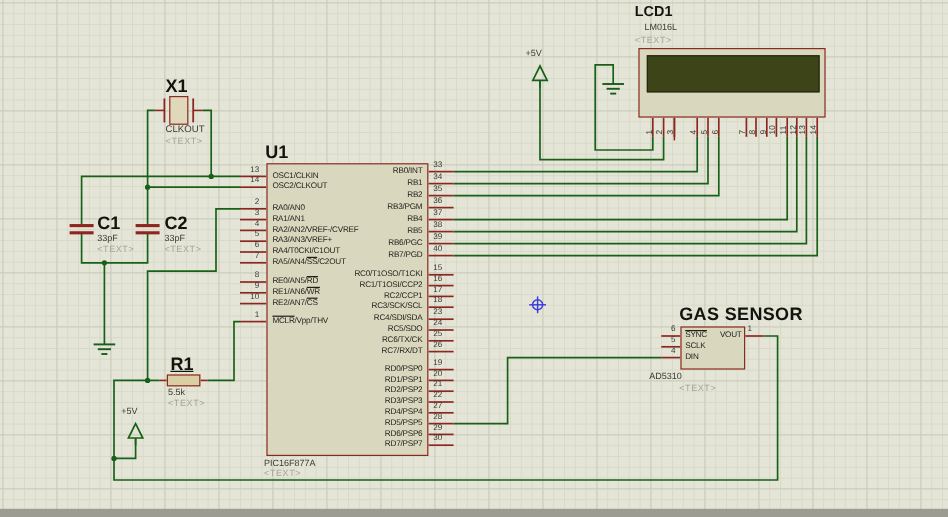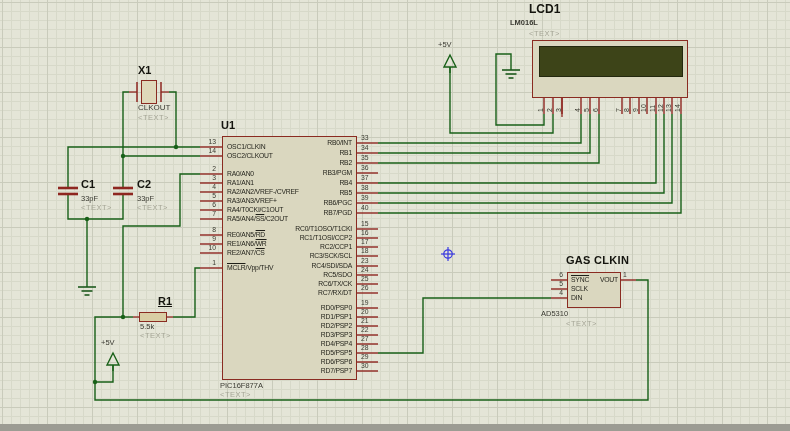--- a/index.html
+++ b/index.html
@@ -11,21 +11,21 @@
       linear-gradient(90deg,#c9cbbb 1px, transparent 1px),
       linear-gradient(#d7d9c9 1px, transparent 1px),
       linear-gradient(90deg,#d7d9c9 1px, transparent 1px);
     background-size:45px 45px,45px 45px,9px 9px,9px 9px;
     background-position:2px 2px;
     font-family:"Liberation Sans", sans-serif;
   }
   #wires{position:absolute;left:0;top:0;z-index:2;}
   .body-box{position:absolute;z-index:3;box-sizing:border-box;background:#dad7bf;border:1.4px solid #8a2b21;}
   .lbl{position:absolute;z-index:5;white-space:nowrap;color:#1f1f18;}
-  .ref{font-size:11px;font-weight:bold;color:#14140e;}
+  .ref{font-size:15px;font-weight:bold;color:#14140e;}
   .pn{font-size:7.5px;color:#3a3a32;}
   .ph{font-size:7.5px;color:#a5a596;letter-spacing:0.5px;}
   .pinlbl{font-size:6.8px;color:#1f1f18;letter-spacing:-0.2px;}
   .pinnum{font-size:6.8px;color:#3a3a30;}
   .ov{text-decoration:overline;}
   #bottom-strip{position:absolute;left:0;top:424px;width:790px;height:7px;background:#9c9c93;z-index:6;}
   #lcd-screen{position:absolute;left:539px;top:46px;width:142px;height:29px;background:#3d4418;border:1px solid #23280e;z-index:4;}
 </style>
 </head>
 <body>
@@ -170,40 +170,40 @@
   <div id="lcd-screen"></div>
   <div class="body-box" style="left:567px;top:272px;width:54px;height:36px;"></div>
   <div class="body-box" style="left:139px;top:312px;width:28px;height:10px;background:#d9cea4;"></div>
   <div class="body-box" style="left:141px;top:80px;width:16px;height:24px;border-width:1.6px;background:#dfd8ba;"></div>
 
   <div class="lbl ref" style="left:221px;top:119px;">U1</div>
   <div class="lbl pn" style="left:220px;top:381px;">PIC16F877A</div>
   <div class="lbl ph" style="left:220px;top:390px;">&lt;TEXT&gt;</div>
 
   <div class="lbl ref" style="left:529px;top:2px;font-size:12px;">LCD1</div>
-  <div class="lbl pn" style="left:510px;top:18px;font-weight:bold;">LM016L</div>
+  <div class="lbl pn" style="left:537px;top:18px;font-weight:normal;">LM016L</div>
   <div class="lbl ph" style="left:529px;top:29px;">&lt;TEXT&gt;</div>
 
   <div class="lbl ref" style="left:138px;top:64px;">X1</div>
   <div class="lbl pn" style="left:138px;top:103px;font-size:8px;">CLKOUT</div>
   <div class="lbl ph" style="left:138px;top:113px;">&lt;TEXT&gt;</div>
 
   <div class="lbl ref" style="left:81px;top:178px;">C1</div>
   <div class="lbl pn" style="left:81px;top:194px;">33pF</div>
   <div class="lbl ph" style="left:81px;top:203px;">&lt;TEXT&gt;</div>
 
   <div class="lbl ref" style="left:137px;top:178px;">C2</div>
   <div class="lbl pn" style="left:137px;top:194px;">33pF</div>
   <div class="lbl ph" style="left:137px;top:203px;">&lt;TEXT&gt;</div>
 
-  <div class="lbl ref" style="left:158px;top:295px;text-decoration:underline;">R1</div>
+  <div class="lbl ref" style="left:142px;top:295px;text-decoration:underline;">R1</div>
   <div class="lbl pn" style="left:140px;top:322px;">5.5k</div>
   <div class="lbl ph" style="left:140px;top:331px;">&lt;TEXT&gt;</div>
 
-  <div class="lbl ref" style="left:566px;top:254px;letter-spacing:0.3px;">GAS CLKIN</div>
+  <div class="lbl ref" style="left:566px;top:254px;letter-spacing:0.3px;">GAS SENSOR</div>
   <div class="lbl pn" style="left:541px;top:309px;">AD5310</div>
   <div class="lbl ph" style="left:566px;top:319px;">&lt;TEXT&gt;</div>
 
   <div id="gen-labels">
       <div class="lbl pinnum" style="left:190px;top:138px;width:26px;text-align:right;">13</div>
       <div class="lbl pinlbl" style="left:227px;top:143px;">OSC1/CLKIN</div>
       <div class="lbl pinnum" style="left:190px;top:147px;width:26px;text-align:right;">14</div>
       <div class="lbl pinlbl" style="left:227px;top:152px;">OSC2/CLKOUT</div>
       <div class="lbl pinnum" style="left:190px;top:165px;width:26px;text-align:right;">2</div>
       <div class="lbl pinlbl" style="left:227px;top:170px;">RA0/AN0</div>

